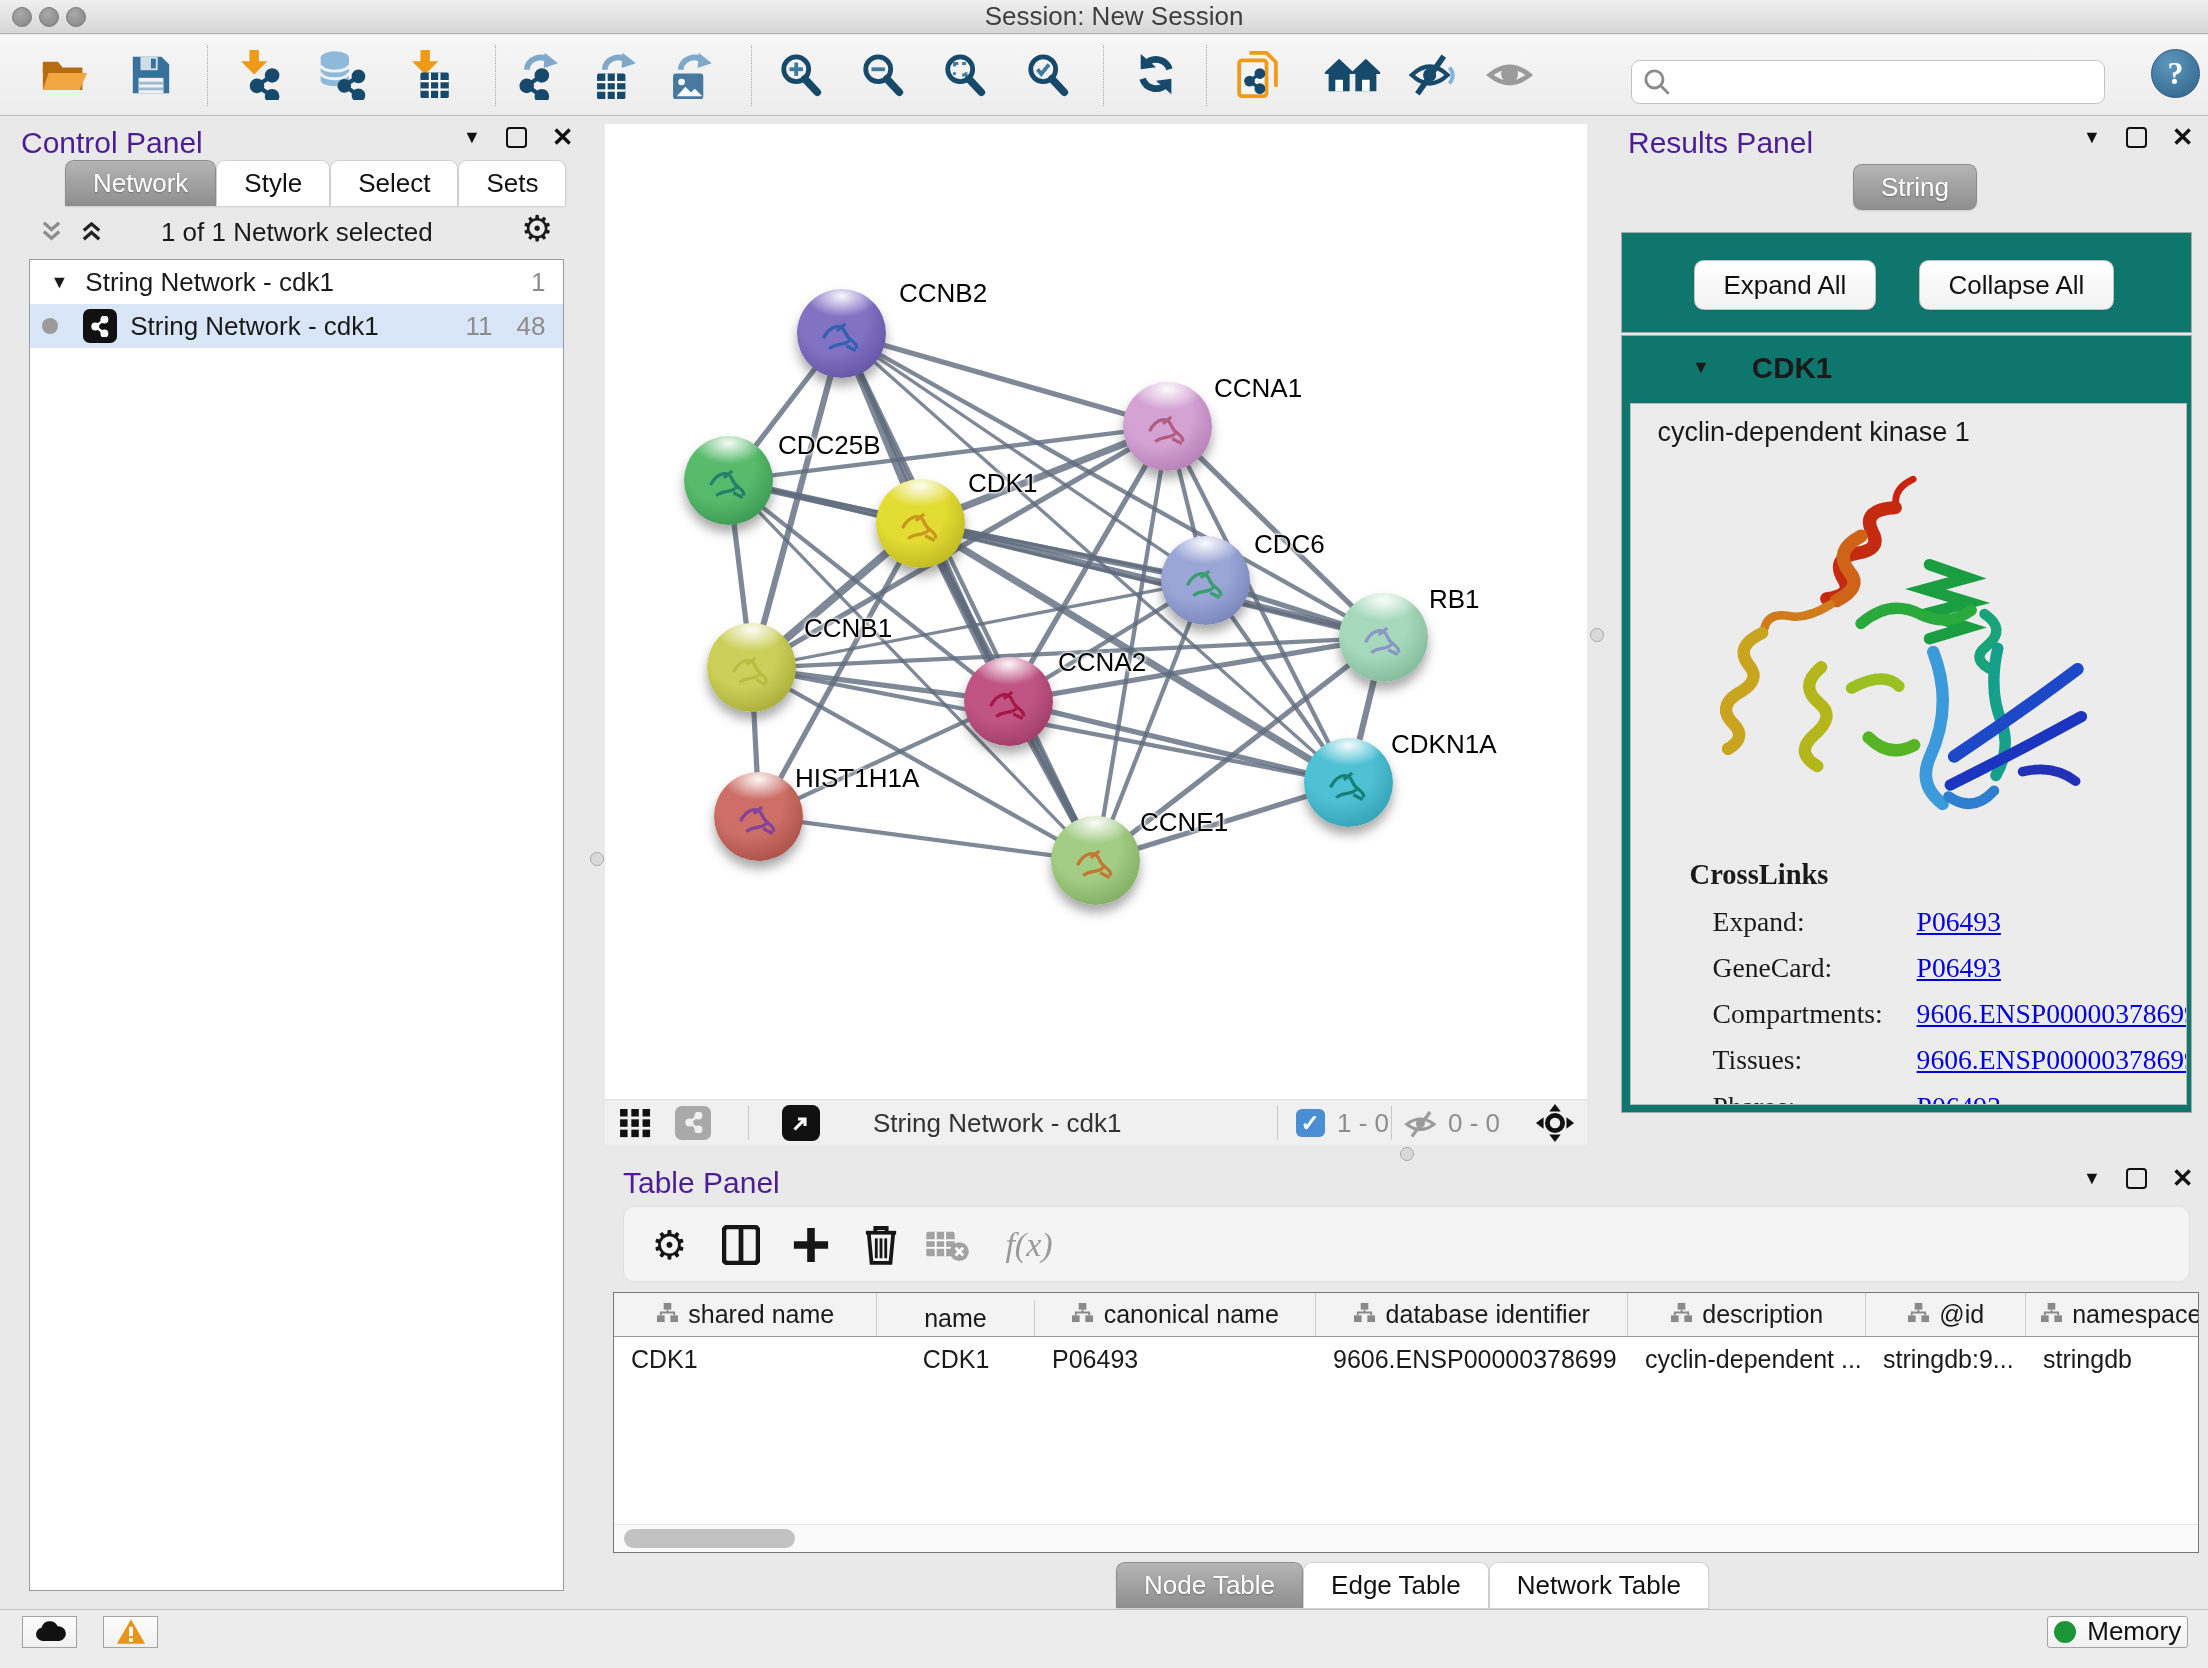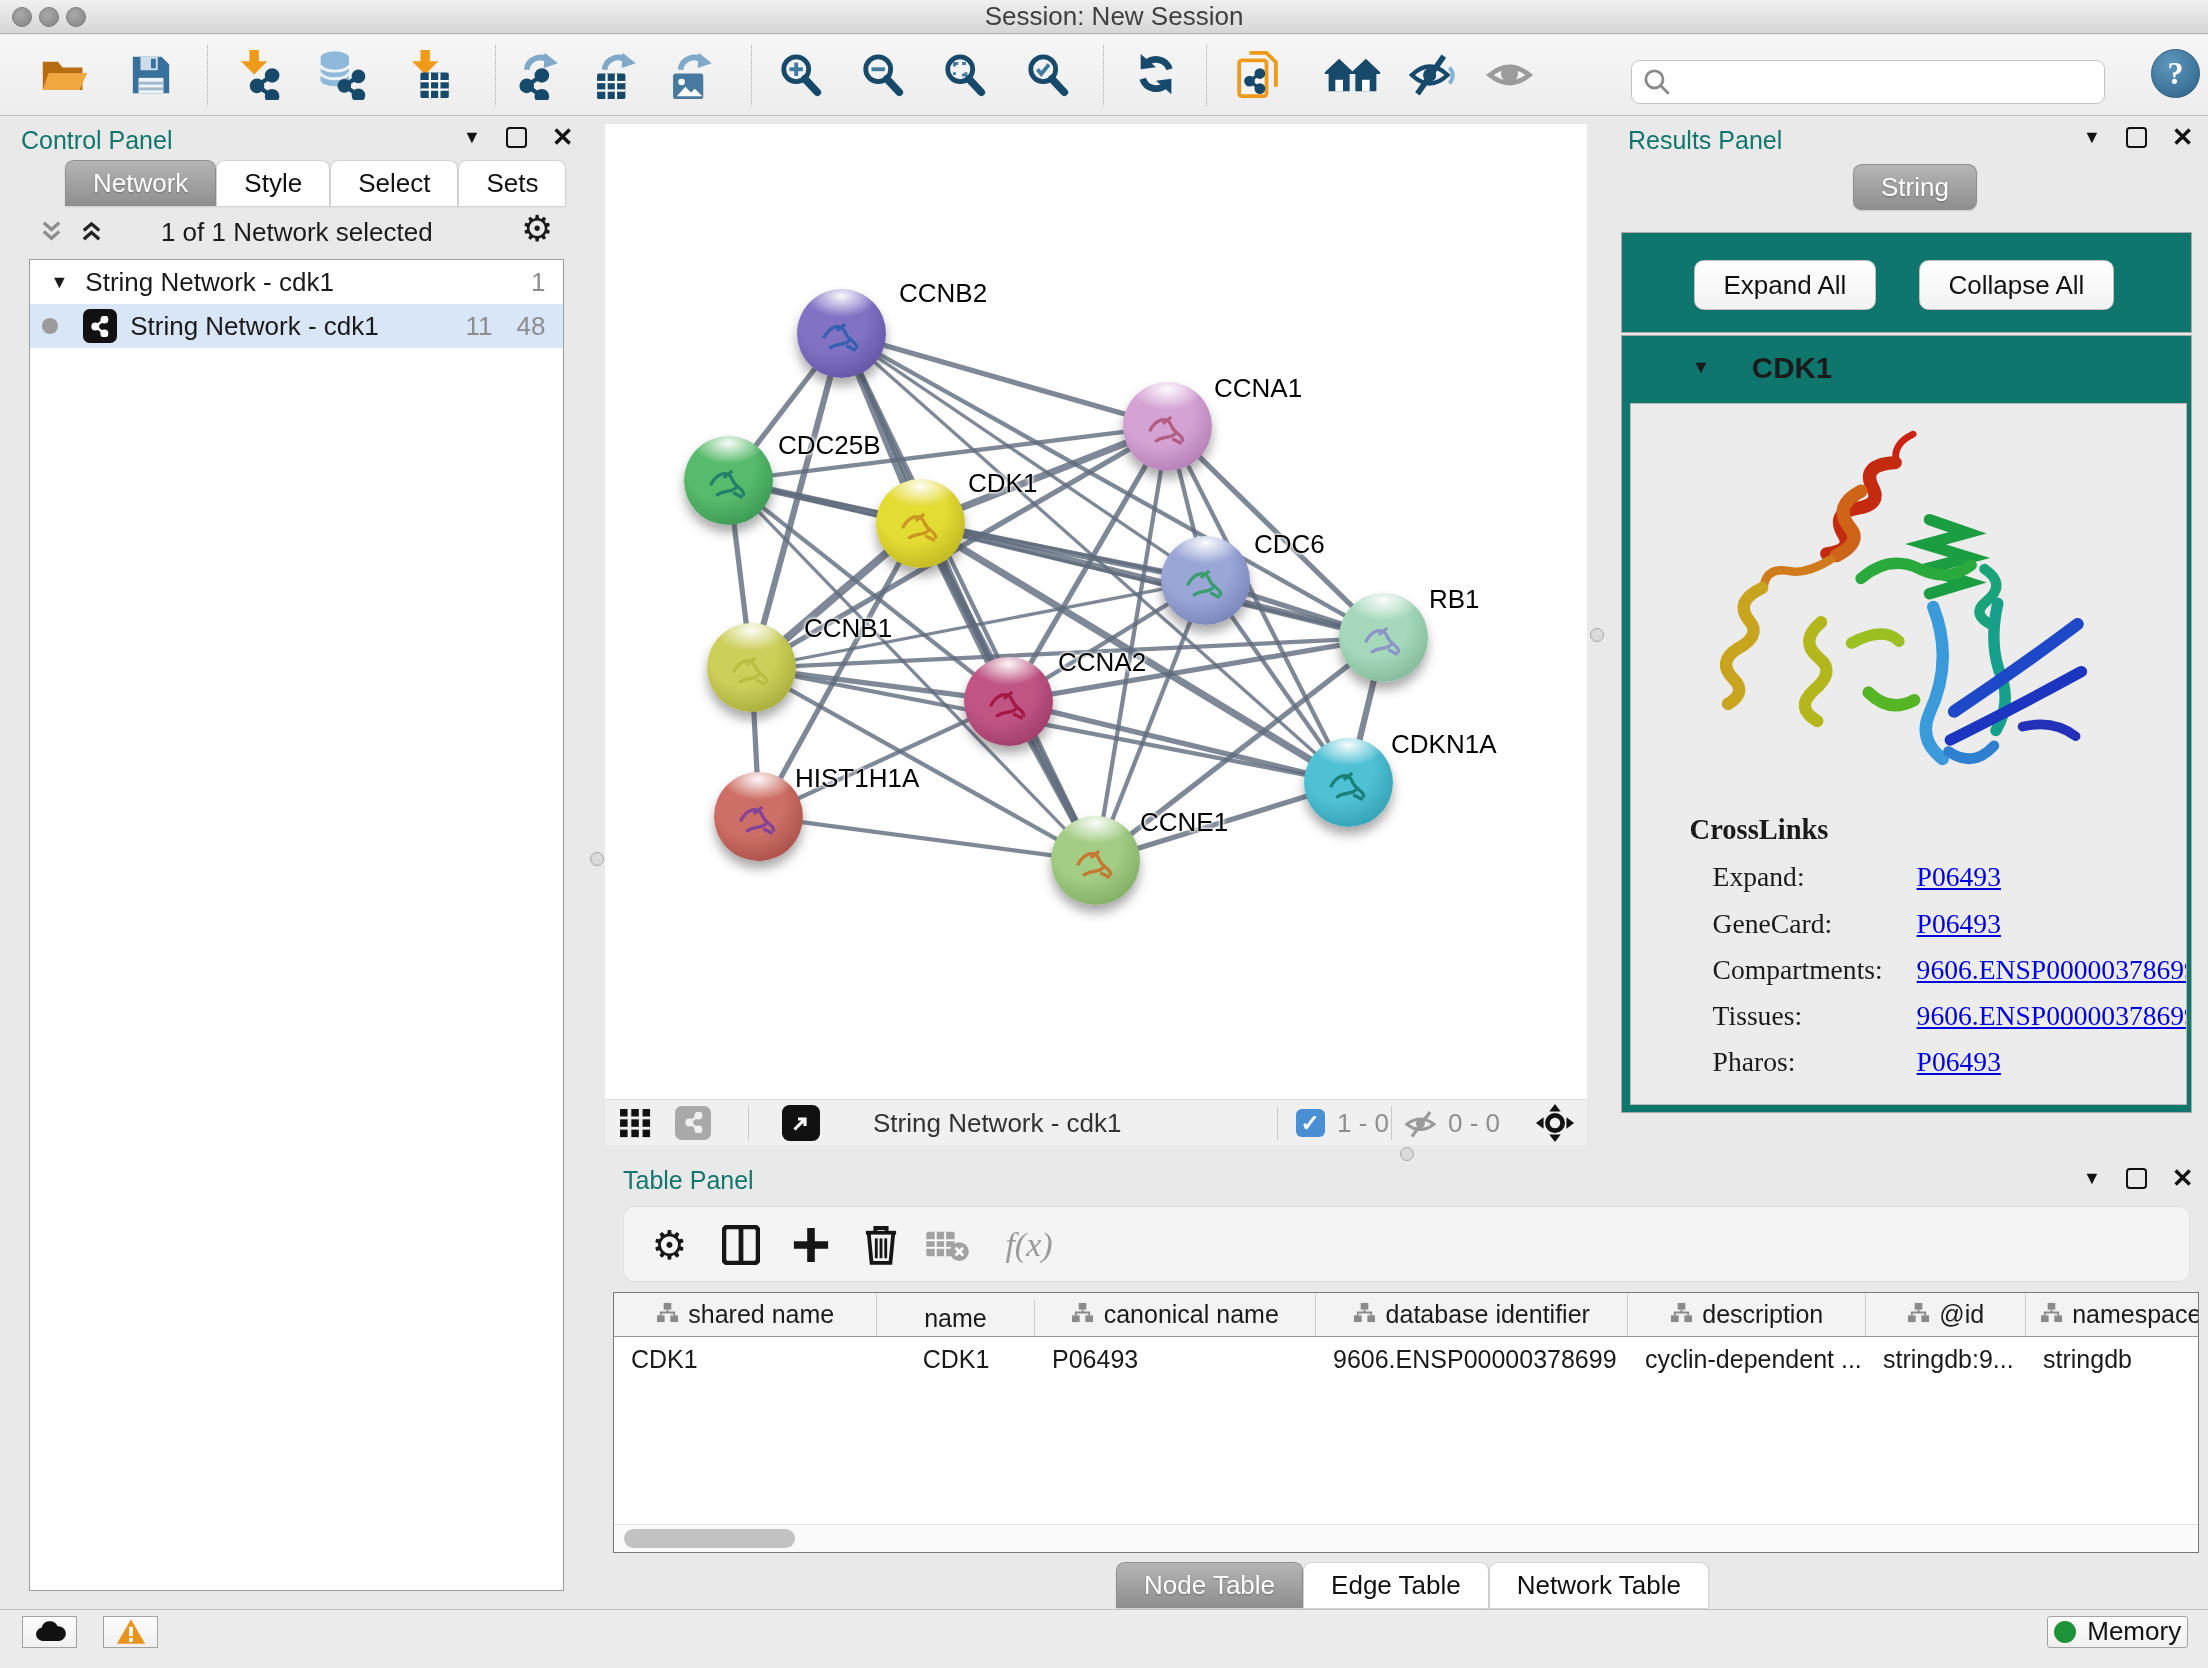--- a/index.html
+++ b/index.html
@@ -34,21 +34,21 @@
   .searchbox { position:absolute; left:1631px; top:25px; width:474px; height:44px;
     background:#fff; border:1.9px solid #c2c2c2; border-radius:8.6px;
     display:flex; align-items:center; padding-left:11.4px; }
   .searchbox input { border:none; outline:none; font-size:25px; flex:1;
     font-family:"Liberation Sans",sans-serif; background:transparent; }
   .helpbtn { position:absolute; left:2151px; top:14.3px; width:49px; height:49px; border-radius:50%;
     background: radial-gradient(circle at 38% 30%, #5e97bd, #34698f 85%);
     border:1.9px solid #2c5a7c; color:#fff; font-size:32px; font-weight:bold;
     display:flex; align-items:center; justify-content:center; font-family:"Liberation Serif",serif; }
   
-  .phead { position:absolute; font-size:25px; color:#0f766e; }
+  .phead { position:absolute; font-size:30px; color:#4c1d95; }
   .pctrl { position:absolute; display:flex; align-items:center; gap:25px; }
   .pc-collapse { font-size:18px; color:#111; }
   .pc-max { width:21px; height:21px; border:2.9px solid #111; border-radius:3.8px; display:inline-block; }
   .pc-close { font-size:26px; font-weight:bold; color:#111; line-height:21px; }
   
   .tabbar { position:absolute; display:flex; }
   .tab { height:46px; line-height:44px; padding:0 27px; font-size:26px; text-align:center;
     background:#fff; border:1px solid #d2d2d2; border-bottom:none; color:#111;
     border-radius:8.6px 8.6px 0 0; box-shadow: 0 1px 1.9px rgba(0,0,0,.12); }
   .tab.active { background: linear-gradient(#b5b5b5,#8e8e8e); color:#fff;
@@ -567,20 +567,21 @@
   <div class="rp-box" style="left:1621px; top:232px; width:571px; height:101px">
     <button class="btn-pill" style="position:absolute; left:72px; top:27px">Expand All</button>
     <button class="btn-pill" style="position:absolute; left:297px; top:27px">Collapse All</button>
   </div>
   <div class="rp-box" style="left:1621px; top:335px; width:571px; height:778px">
     <div class="rp-entry-head">
       <span style="font-size:18px; margin:0 42px 0 70px">▼</span>
       <span class="rp-entry-name">CDK1</span>
     </div>
     <div class="rp-inset">
+      <div class="rp-desc">cyclin-dependent kinase 1</div>
       <svg width="399" height="380" viewBox="0 0 420 400" style="display:block; margin:13.3px auto 0">
         <g fill="none" stroke-linecap="round">
           <path d="M215 18 q-22 10 -18 30" stroke="#cc2211" stroke-width="7"></path>
           <path d="M196 48 q-36 2 -24 26 q10 18 -16 22 q-28 5 -14 28 q10 16 -18 20" stroke="#c32a10" stroke-width="14"></path>
           <path d="M160 78 q-30 16 -12 38 q14 16 -14 30" stroke="#cf6418" stroke-width="14"></path>
           <path d="M128 150 q-26 16 -44 12 q-22 -4 -26 14" stroke="#d07b1c" stroke-width="9"></path>
           <path d="M56 180 q-30 14 -14 34 q14 16 -12 30 q-22 14 -4 32 q14 14 -6 26" stroke="#c9a41e" stroke-width="13"></path>
           <path d="M118 216 q-24 20 -2 38 q18 14 -6 34 q-20 18 4 32" stroke="#b3b71c" stroke-width="13"></path>
           <path d="M150 238 q34 -18 50 -2" stroke="#9bc021" stroke-width="12"></path>
           <path d="M168 290 q22 22 48 8" stroke="#55b525" stroke-width="13"></path>

